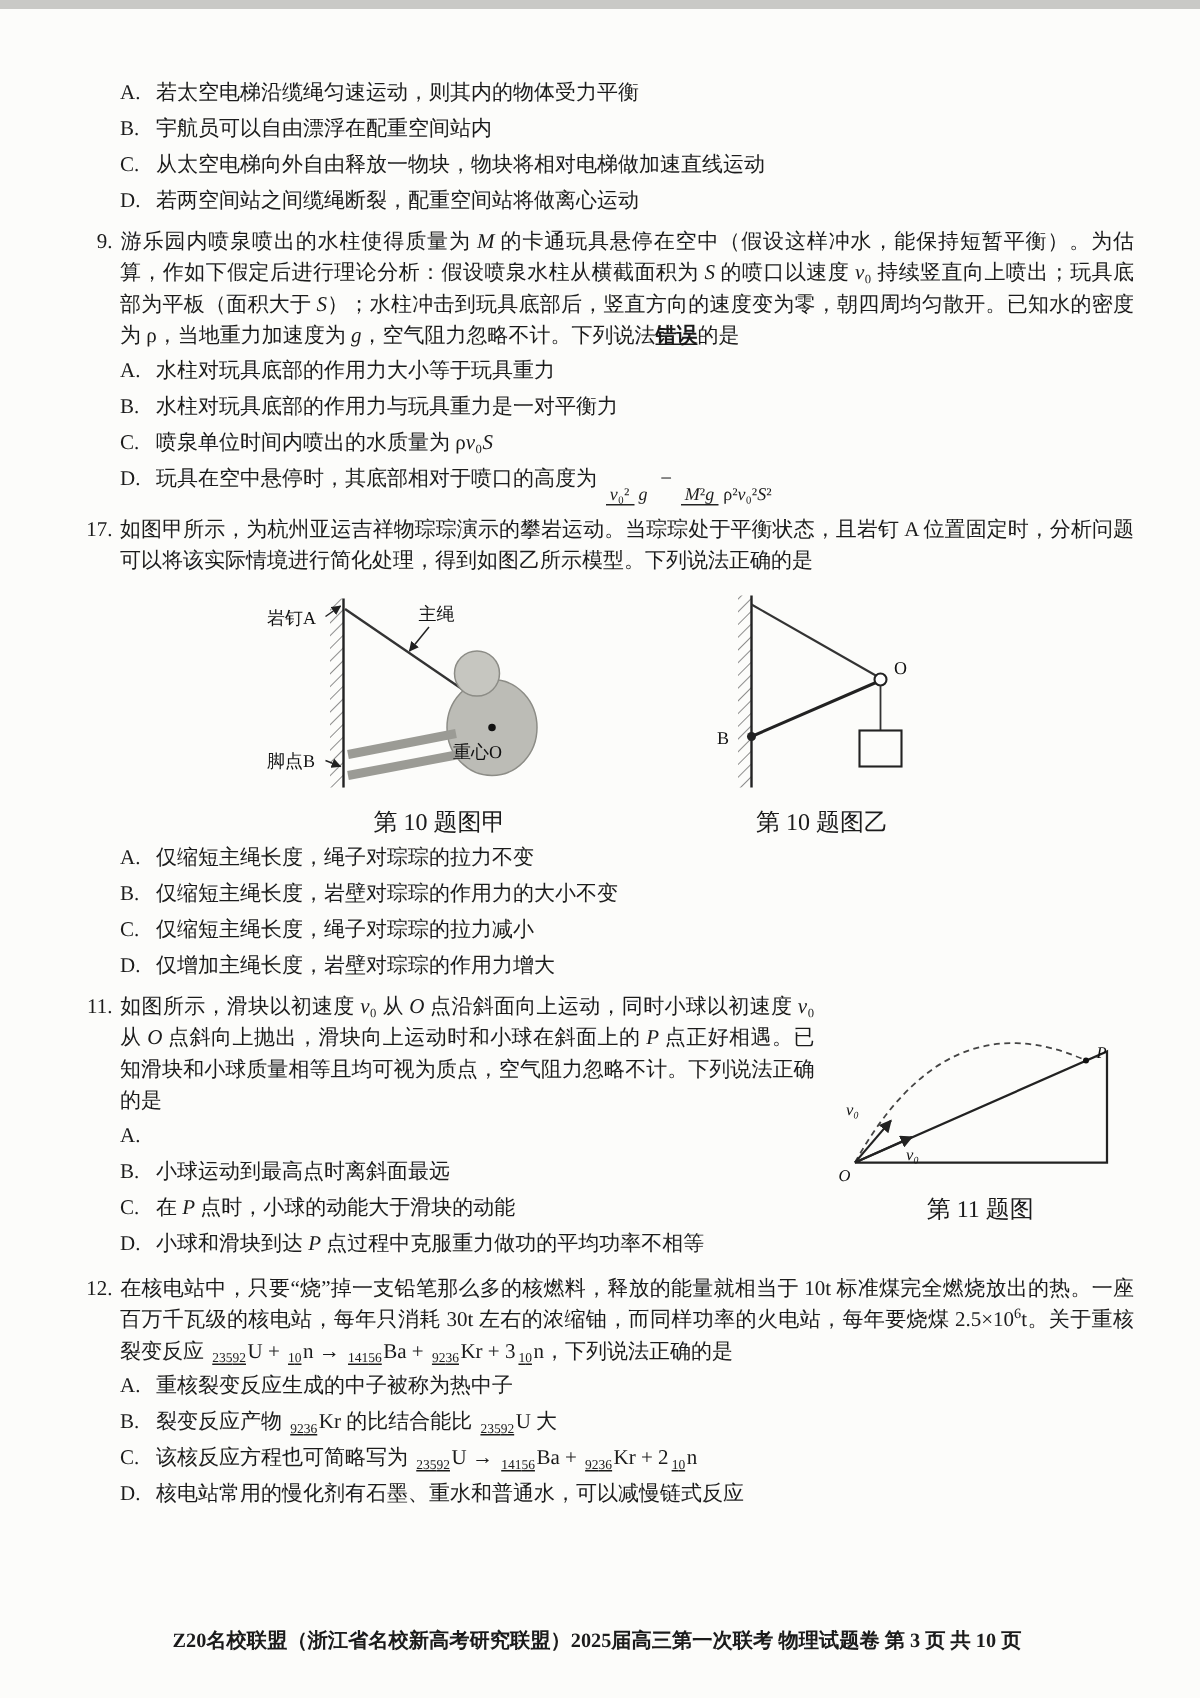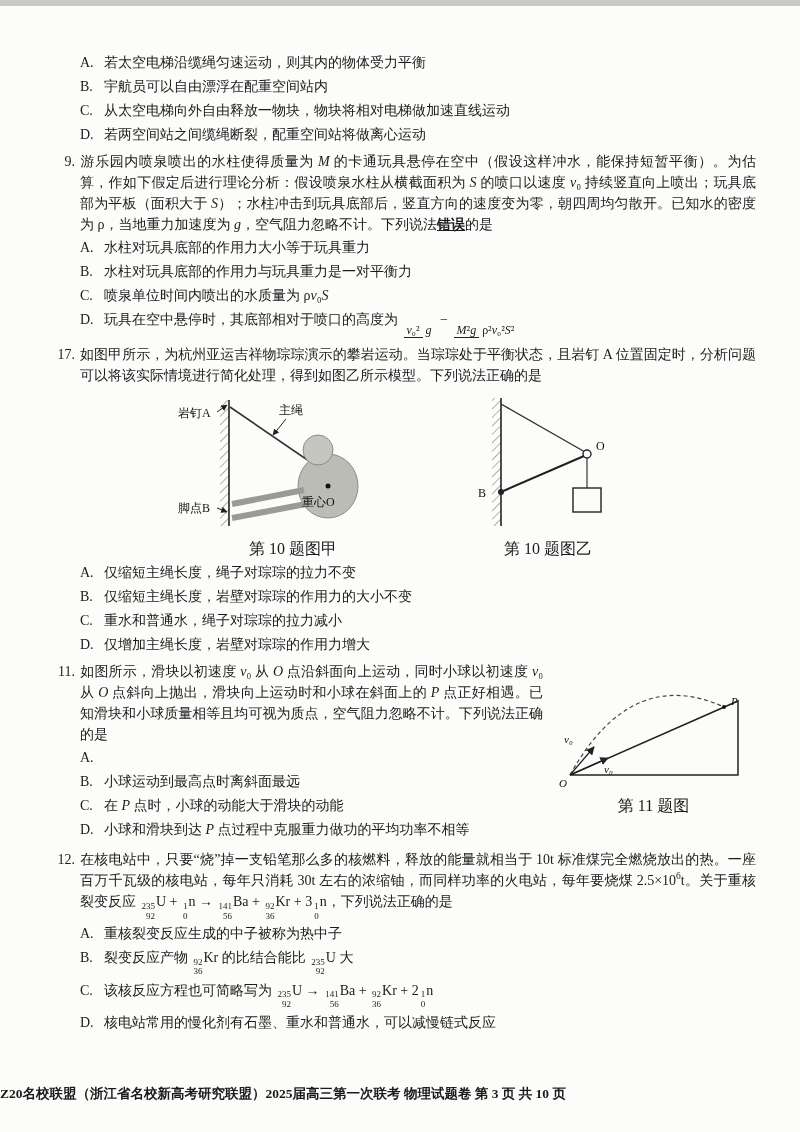--- a/index.html
+++ b/index.html
@@ -26,33 +26,33 @@
   .opt-text { flex:1; text-align:left; }
   i { font-style:italic; }
   sup { font-size:9.5px; vertical-align:super; line-height:0; }
   .frac {
     display:inline-flex; flex-direction:row; align-items:center;
     vertical-align:-0.8em; font-size:12px; line-height:1.15; margin:0 2px;
   }
   .frac > span:first-child { border-bottom:1px solid #222; padding:0 3px; }
   .frac > span:last-child { padding:0 3px; }
   .nuc {
-    display:inline-flex; flex-direction:column; align-items:flex-end;
-    font-size:9px; line-height:1.05; vertical-align:-0.3em; margin:0 1px 0 2px;
+    display:inline-flex; flex-direction:row; align-items:flex-end;
+    font-size:9px; line-height:1.05; vertical-align:-0.3em; margin:0 1px 0 2px;text-decoration:underline;
   }
   .figures-row { display:flex; justify-content:center; align-items:flex-start; gap:55px; margin:6px 0 4px 0; }
   figure { text-align:center; }
   figcaption { font-size:16px; line-height:18px; }
   .fig11 { float:right; width:205px; margin:2px 0 2px 8px; }
   .clearfix::after { content:""; display:block; clear:both; }
   svg text { font-size:12px; fill:#111; font-family:"Liberation Serif", serif; }
   svg text.svg-ital { font-style:italic; font-size:11px; }
   .footer {
     position:absolute; left:0; right:4px; bottom:28px;
-    text-align:left; font-size:13.5px; font-weight:bold;
+    text-align:center; font-size:13.5px; font-weight:bold;
   }
 </style>
 </head>
 <body>
 
 <div class="page">
   <div class="scan-edge"></div>
 
   <div class="opts">
     <div class="opt">
@@ -166,21 +166,21 @@
       <div class="opt">
         <span class="opt-label">A.</span>
         <span class="opt-text">仅缩短主绳长度，绳子对琮琮的拉力不变</span>
       </div>
       <div class="opt">
         <span class="opt-label">B.</span>
         <span class="opt-text">仅缩短主绳长度，岩壁对琮琮的作用力的大小不变</span>
       </div>
       <div class="opt">
         <span class="opt-label">C.</span>
-        <span class="opt-text">重水和普通水，绳子对琮琮的拉力减小</span>
+        <span class="opt-text">仅缩短主绳长度，绳子对琮琮的拉力减小</span>
       </div>
       <div class="opt">
         <span class="opt-label">D.</span>
         <span class="opt-text">仅增加主绳长度，岩壁对琮琮的作用力增大</span>
       </div>
     </div>
   </div>
 
   <div class="question clearfix">
     <figure class="fig11">

